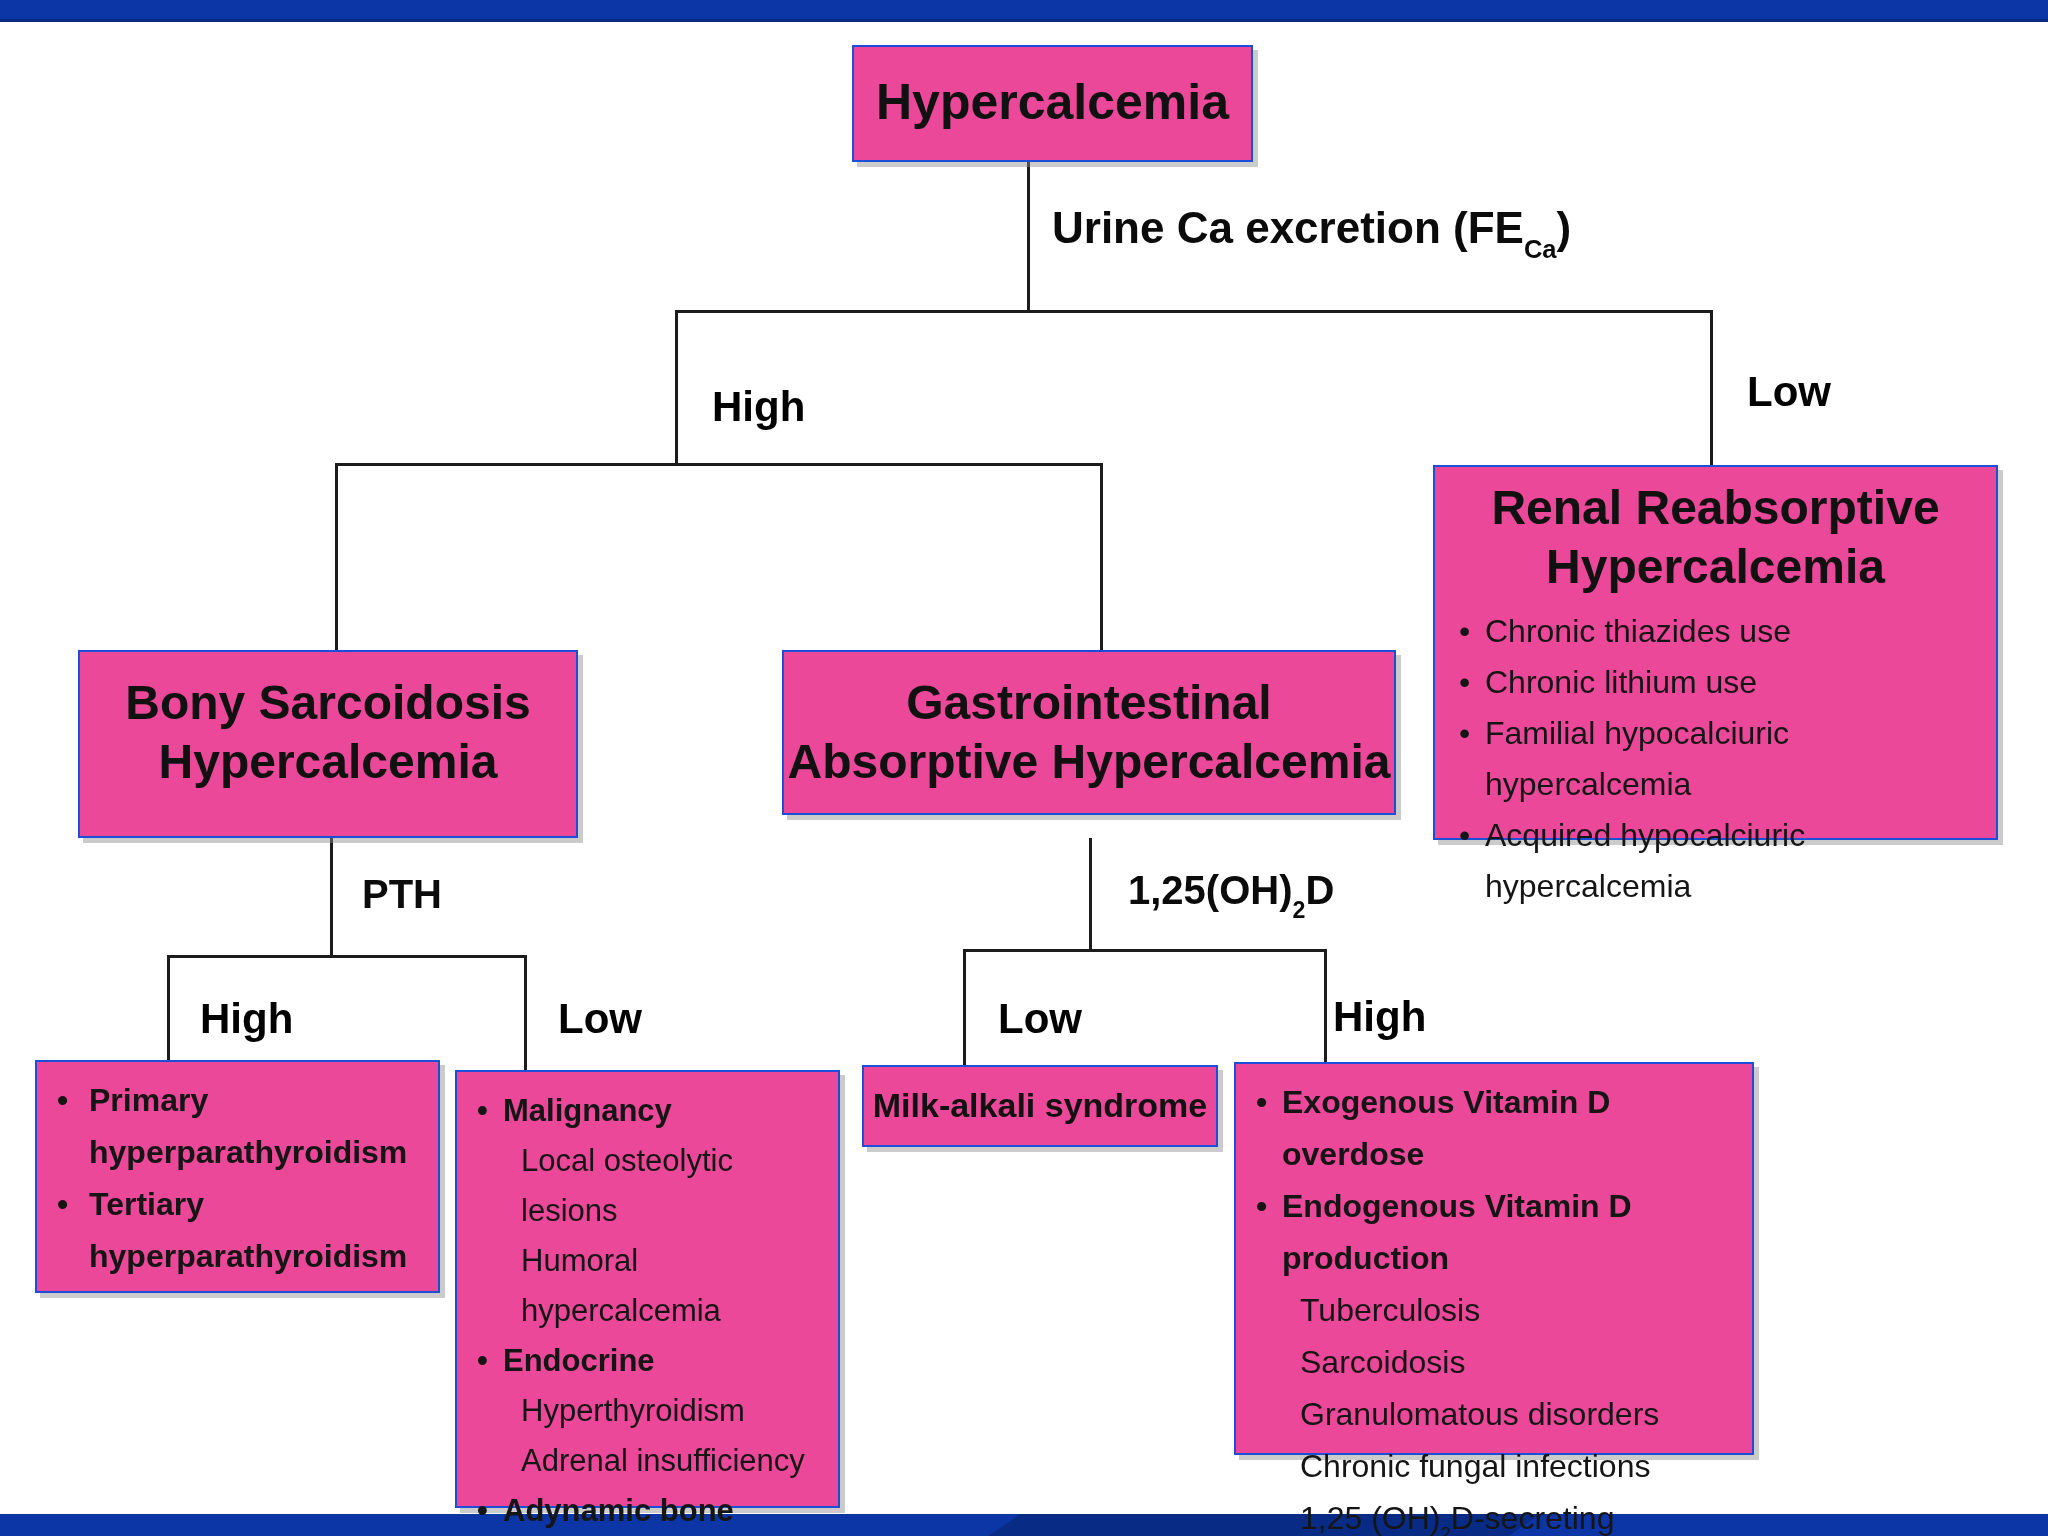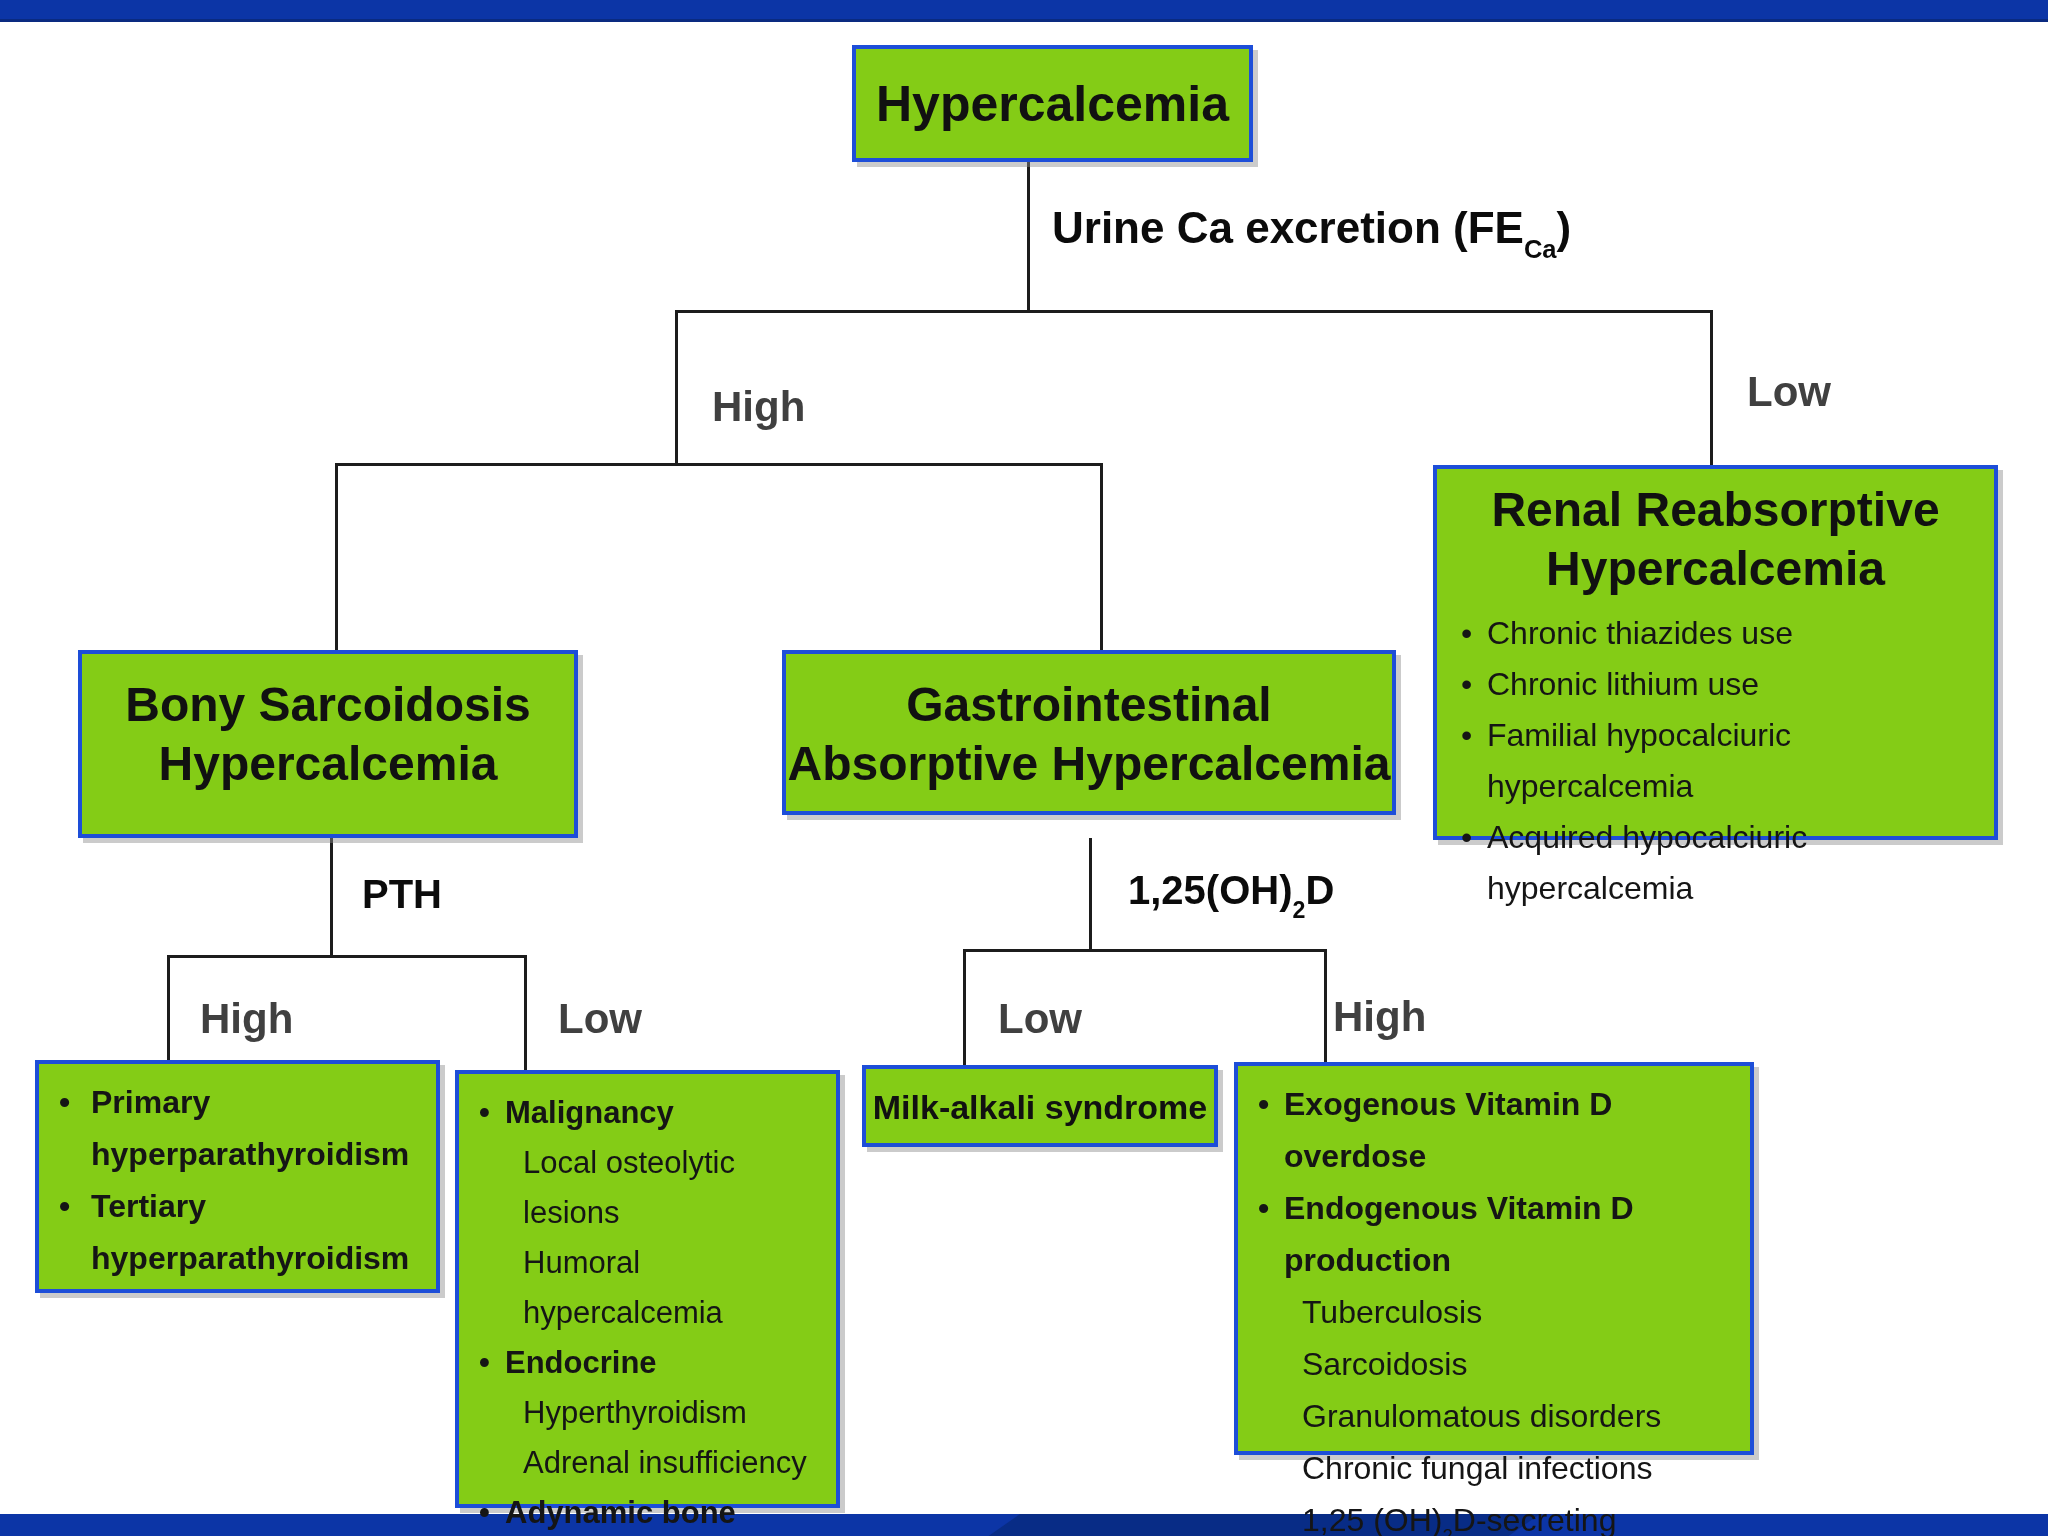--- a/index.html
+++ b/index.html
@@ -11,21 +11,21 @@
   .bar{position:absolute;left:0;width:2048px;}
   .bar.top{top:0;height:19px;background:#0c35a6;border-bottom:3px solid #0a2a80;}
   .bar.bottom{top:1514px;height:22px;background:#0c35a6;overflow:hidden;}
   .swoosh{position:absolute;left:1000px;top:-6px;width:520px;height:40px;background:#082a80;transform:skewX(-55deg);opacity:.85;}
   
   .vline,.hline{position:absolute;background:#1c1c1c;}
   .vline{width:3px;}
   .hline{height:3px;}
   
   .box{
-    position:absolute;background:#84cc16;border:4px solid #1d4ed8;
+    position:absolute;background:#ec4899;border:2px solid #1d4ed8;
     box-shadow:5px 5px 0 rgba(140,140,140,.45);box-sizing:border-box;
   }
   .box .title{font-weight:700;font-size:48px;line-height:1.22;text-align:center;color:#111;}
   .root-title{font-size:50px !important;line-height:111px !important;}
   .titlepad{padding-top:22px;}
   .renal-titlepad{padding-top:12px;}
   
   .list{position:relative;}
   .li{position:relative;color:#151515;}
   .li.bullet{padding-left:40px;}
@@ -37,21 +37,21 @@
   
   .renal-list{margin-top:10px;padding:0 16px 0 14px;font-size:32px;line-height:51px;}
   .renal-list .li{padding-left:36px;}
   .renal-list .li::before{content:"\2022";position:absolute;left:10px;}
   
   .pthhigh-list{padding:12px 10px 0 6px;font-size:32px;line-height:52px;font-weight:700;}
   
   .pthlow-list{padding:14px 6px 0 6px;font-size:31px;line-height:50px;}
   .vitd-list{padding:12px 6px 0 6px;font-size:32px;line-height:52px;}
   
-  .glabel{position:absolute;font-weight:700;font-size:42px;color:#404040;}
+  .glabel{position:absolute;font-weight:700;font-size:42px;color:#000000;}
   .blabel{position:absolute;font-weight:700;font-size:40px;color:#0b0b0b;}
   .urine{position:absolute;font-weight:700;font-size:44px;color:#0b0b0b;}
   sub{font-size:0.58em;position:relative;top:0.22em;line-height:0;font-weight:inherit;}
   .milk-label{font-weight:700;font-size:34px;text-align:center;line-height:76px;color:#111;}
 </style>
 </head>
 <body>
 
 <div class="stage">
 

